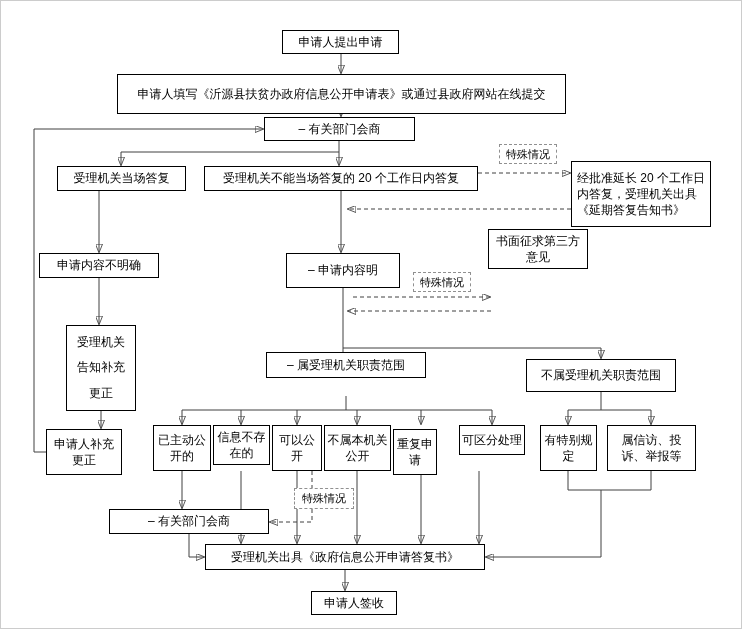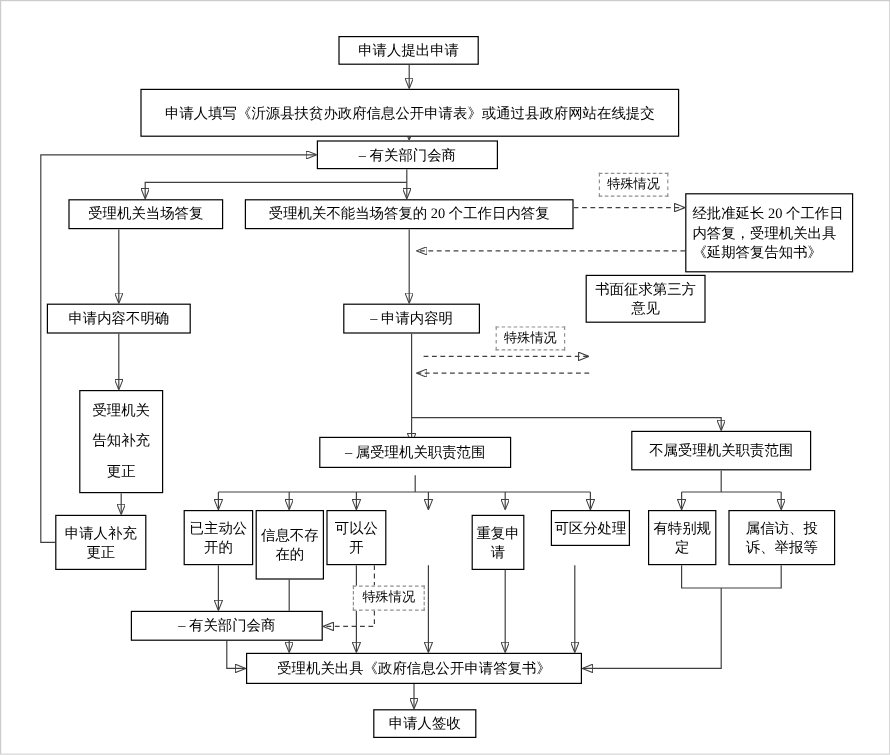--- a/index.html
+++ b/index.html
@@ -2,21 +2,21 @@
 <html style="--line: #404040; --box-border: #000000; --special-border: #909090; --bg: #ffffff;"><head>
 <meta charset="utf-8">
 <style>
   html,body{margin:0;padding:0;background:#fff;}
   .canvas{
     position:relative;
     width:742px;height:629px;
     background:var(--bg,#ffffff);
     border:1px solid #cccccc;
     box-sizing:border-box;
-    font-family:Liberation Serif, serif;
+    font-family:Liberation Sans, sans-serif;
     color:#000;
     overflow:hidden;
   }
   .flow{position:absolute;left:0;top:0;width:742px;height:629px;}
   .flow path{stroke:var(--line,#404040);stroke-width:1;fill:none;}
   .flow path.dash{stroke-dasharray:4 3;}
   .mk{fill:var(--line,#404040);stroke:none;}
   .node{
     position:absolute;
     background:#fff;
@@ -104,38 +104,39 @@
   <div class="node" style="left:203px;top:165px;width:274px;height:25px">受理机关不能当场答复的 20 个工作日内答复</div>
 
   <div class="node special" style="left:486px;top:143px;width:58px;height:20px">特殊情况</div>
 
   <div class="node leftalign" style="left:570px;top:160px;width:140px;height:66px">经批准延长 20 个工作日内答复，受理机关出具《延期答复告知书》</div>
 
   <div class="node" style="left:487px;top:228px;width:100px;height:40px">书面征求第三方意见</div>
 
   <div class="node" style="left:38px;top:252px;width:120px;height:25px">申请内容不明确</div>
 
-  <div class="node" style="left:285px;top:252px;width:114px;height:25px">– 申请内容明</div>
+  <div class="node" style="left:285px;top:252px;width:114px;height:35px">– 申请内容明</div>
 
   <div class="node special" style="left:400px;top:271px;width:58px;height:20px">特殊情况</div>
 
   <div class="node tall-wrap" style="left:65px;top:324px;width:70px;height:86px">受理机关告知补充更正</div>
 
   <div class="node" style="left:45px;top:428px;width:76px;height:46px">申请人补充更正</div>
 
-  <div class="node" style="left:265px;top:363px;width:160px;height:26px">– 属受理机关职责范围</div>
+  <div class="node" style="left:265px;top:351px;width:160px;height:26px">– 属受理机关职责范围</div>
 
   <div class="node" style="left:525px;top:358px;width:150px;height:33px">不属受理机关职责范围</div>
 
   <div class="node" style="left:152px;top:424px;width:58px;height:46px">已主动公开的</div>
 
-  <div class="node" style="left:212px;top:424px;width:57px;height:58px">信息不存在的</div>
+  <div class="node" style="left:212px;top:424px;width:57px;height:40px">信息不存在的</div>
 
   <div class="node" style="left:271px;top:424px;width:50px;height:46px">可以公开</div>
 
+  <div class="node" style="left:323px;top:424px;width:67px;height:46px">不属本机关公开</div>
 
   <div class="node" style="left:392px;top:428px;width:44px;height:46px">重复申请</div>
 
   <div class="node" style="left:458px;top:424px;width:66px;height:30px">可区分处理</div>
 
   <div class="node" style="left:539px;top:424px;width:57px;height:46px">有特别规定</div>
 
   <div class="node" style="left:606px;top:424px;width:89px;height:46px">属信访、投诉、举报等</div>
 
   <div class="node special" style="left:281px;top:487px;width:60px;height:21px">特殊情况</div>

